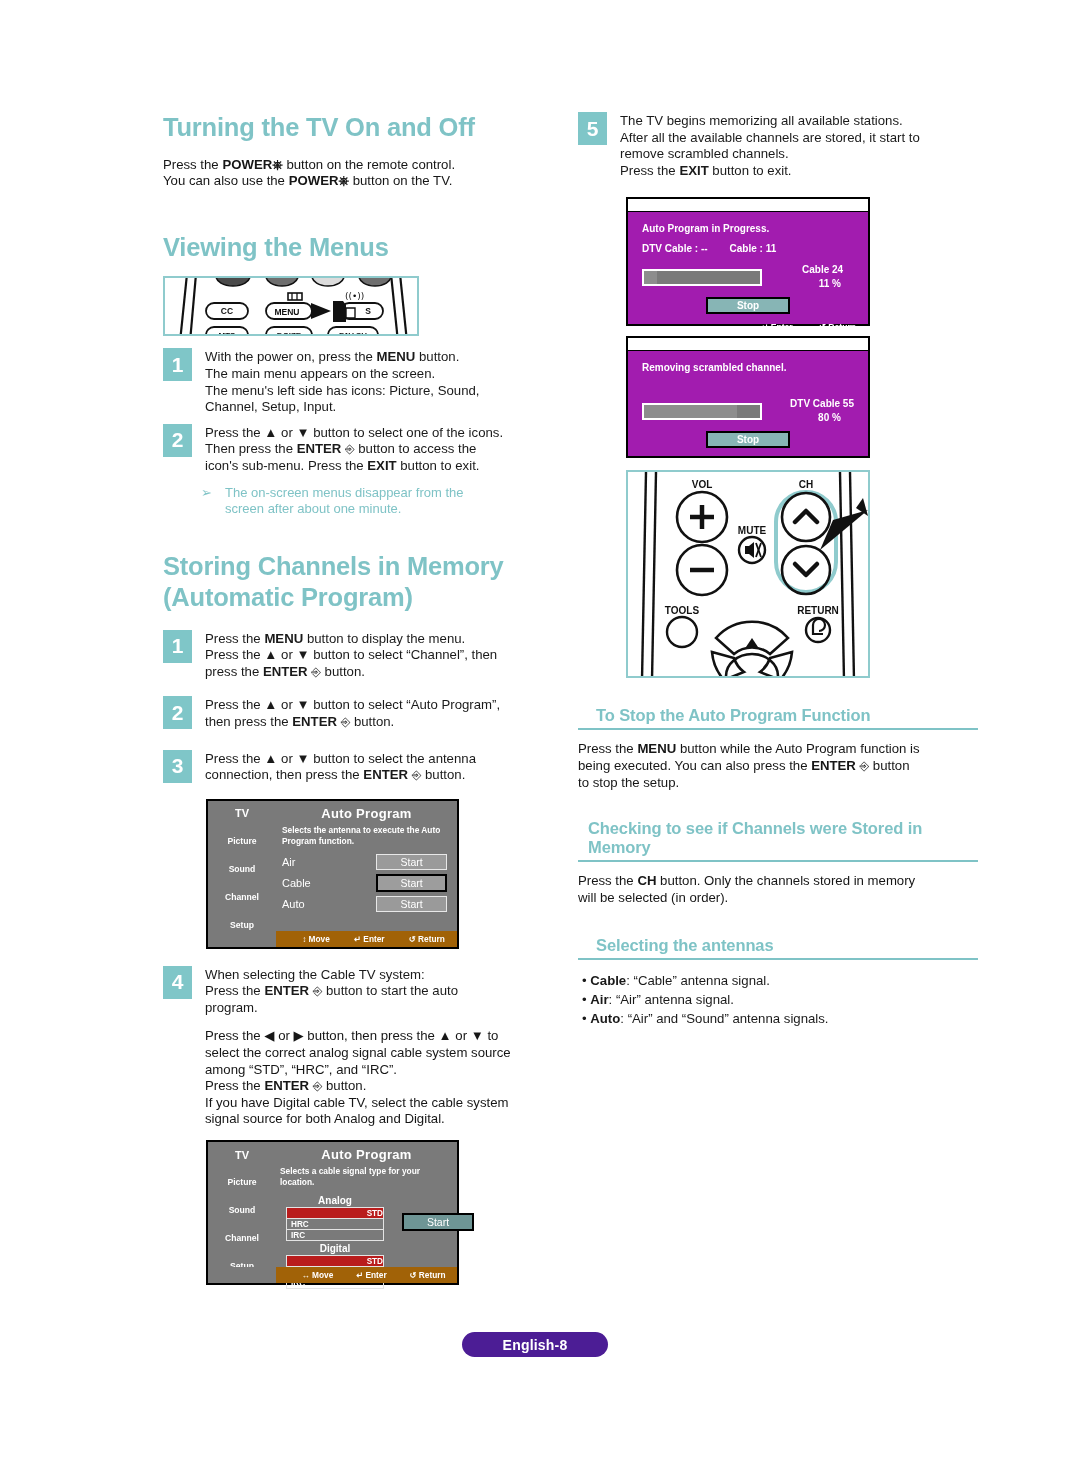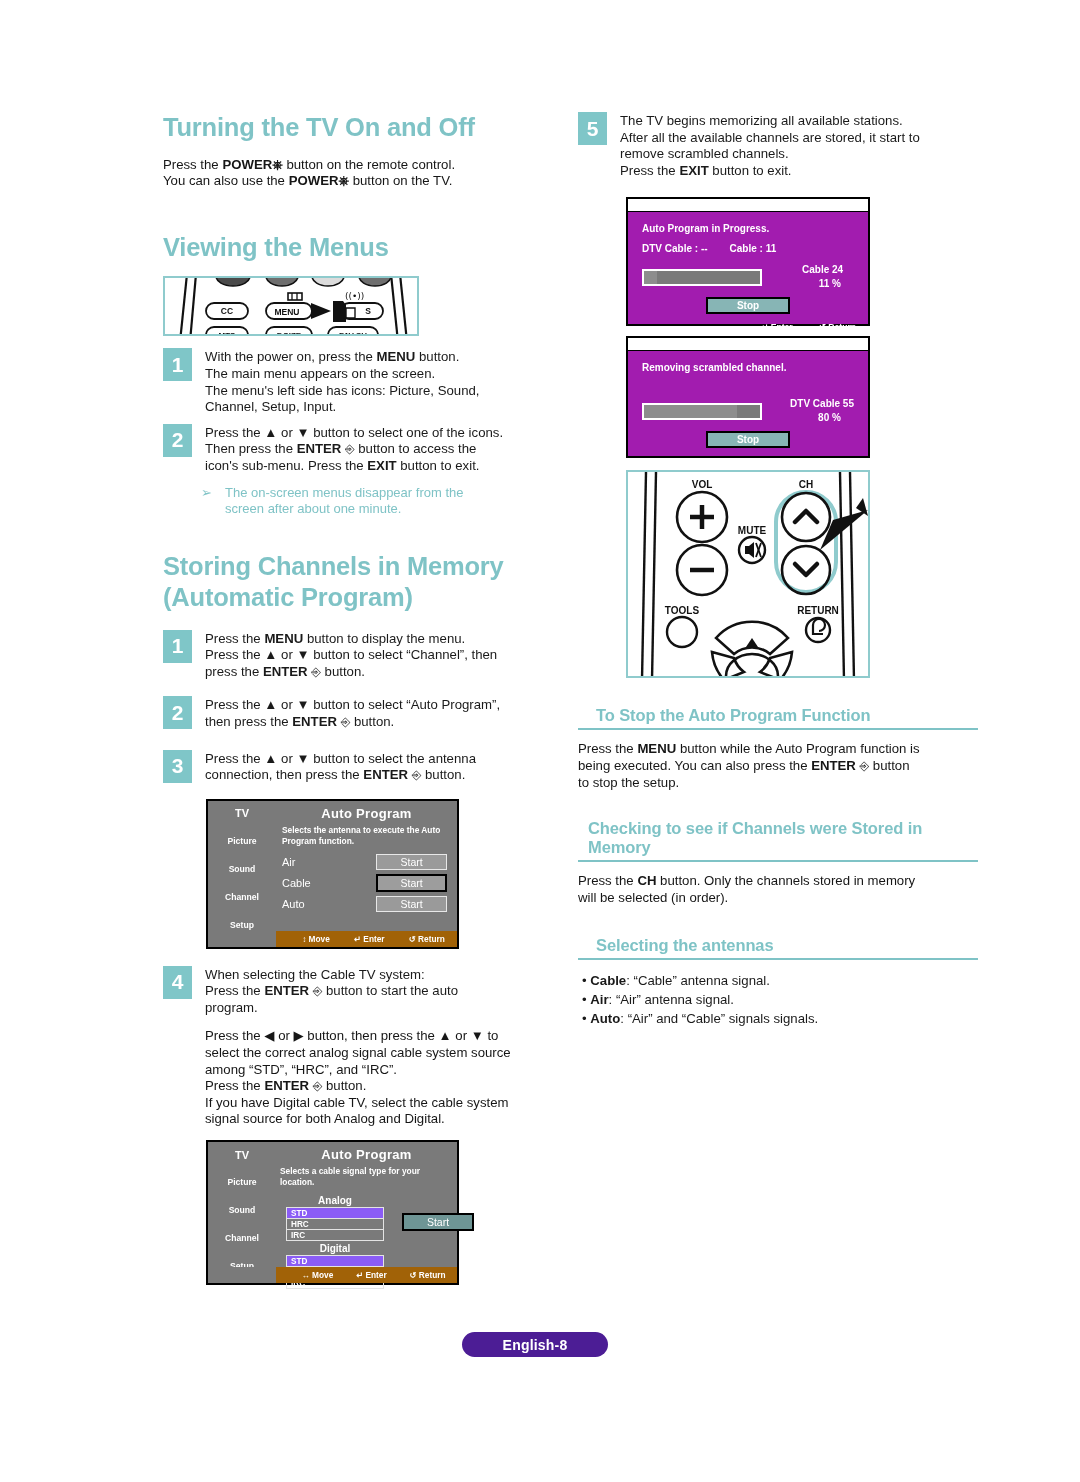--- a/index.html
+++ b/index.html
@@ -163,21 +163,21 @@
     display: flex; justify-content: flex-end; gap: 26px;
     font-size: 8.6px; font-weight: bold;
     padding: 4px 12px 5px 0;
   }
 
   
   .ad-label { text-align: center; font-size: 10px; font-weight: bold; width: 98px; margin: 0 0 1px 10px; }
   .ad-list { width: 98px; border: 1.5px solid #e4e4e4; margin-left: 10px; }
   .ad-list div { font-size: 8.2px; font-weight: bold; padding: 0.5px 0 0.5px 4px; border-bottom: 1px solid #e4e4e4; }
   .ad-list div:last-child { border-bottom: none; }
-  .ad-list div.hi { background: #8b5cf6; }
+  .ad-list div.hi { background: #b91c1c; text-align: right; }
 
   
   .page-badge {
     position: absolute; left: 462px; top: 1332px;
     width: 146px; height: 25px;
     background: #4c1d95;
     border-radius: 13px;
     color: #ffffff;
     font-size: 14px; font-weight: bold;
     display: flex; align-items: center; justify-content: center;
@@ -530,19 +530,19 @@
     <h2 class="sub-title" style="margin-top:30px;">Selecting the antennas</h2>
     <div class="rule"></div>
     <div>
       <div class="bullet">
         • <b>Cable</b><span>: “Cable” antenna signal.</span>
       </div>
       <div class="bullet">
         • <b>Air</b><span>: “Air” antenna signal.</span>
       </div>
       <div class="bullet">
-        • <b>Auto</b><span>: “Air” and “Cable” signals signals.</span>
+        • <b>Auto</b><span>: “Air” and “Sound” antenna signals.</span>
       </div>
     </div>
   </div>
 
   <div class="page-badge">English-8</div>
 </div>
 
 </body></html>

